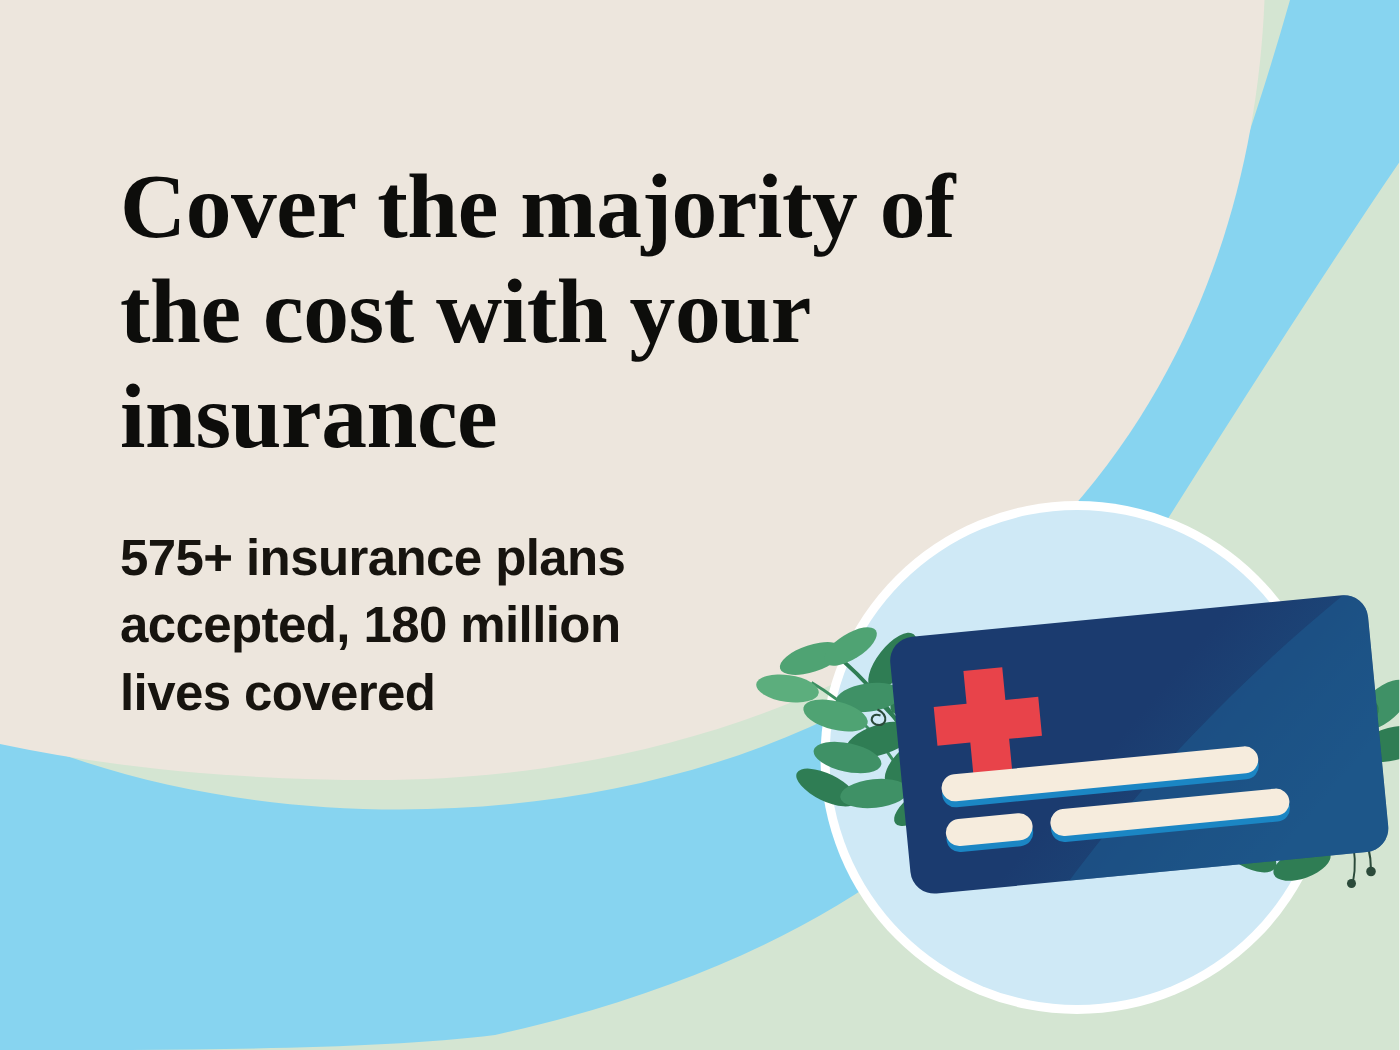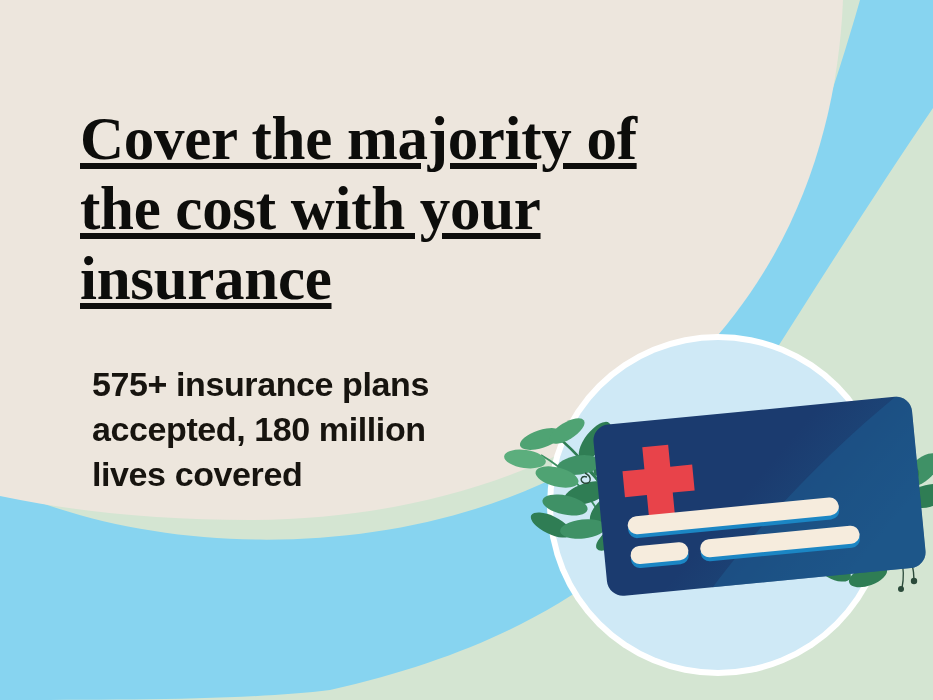--- a/index.html
+++ b/index.html
@@ -41,28 +41,27 @@
     top: 104px;
     width: 640px;
     margin: 0;
     font-family: "Liberation Serif", "DejaVu Serif", serif;
     font-weight: 700;
     font-size: 61px;
     line-height: 70px;
     letter-spacing: -0.3px;
     color: #0d0d0b;
     white-space: pre-line;
-    text-decoration: underline;
   }
   #subheadline {
     position: absolute;
     left: 80px;
     top: 350px;
     width: 470px;
-    margin: 12px;
+    margin: 0;
     font-family: "Liberation Sans", "DejaVu Sans", sans-serif;
     font-weight: 700;
     font-size: 34px;
     line-height: 45px;
     letter-spacing: -0.4px;
     color: #17140f;
     white-space: pre-line;
   }
 </style>
 </head>

